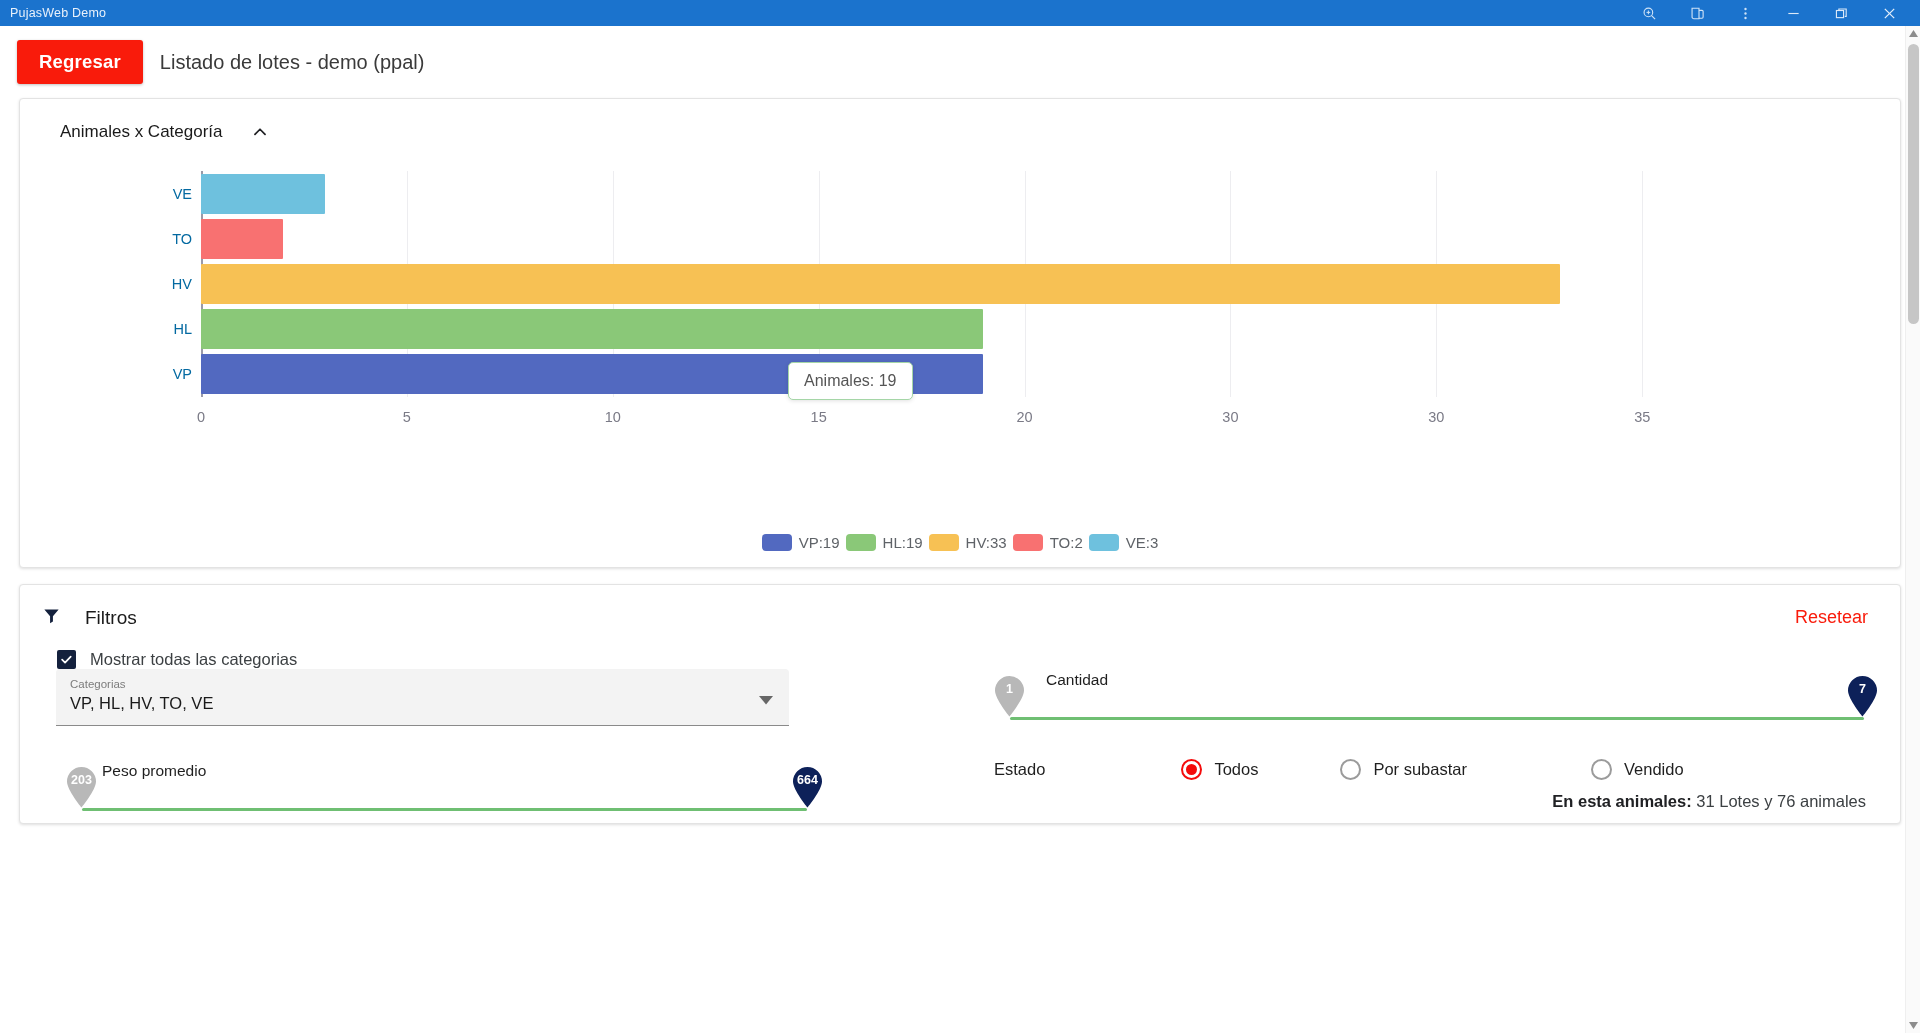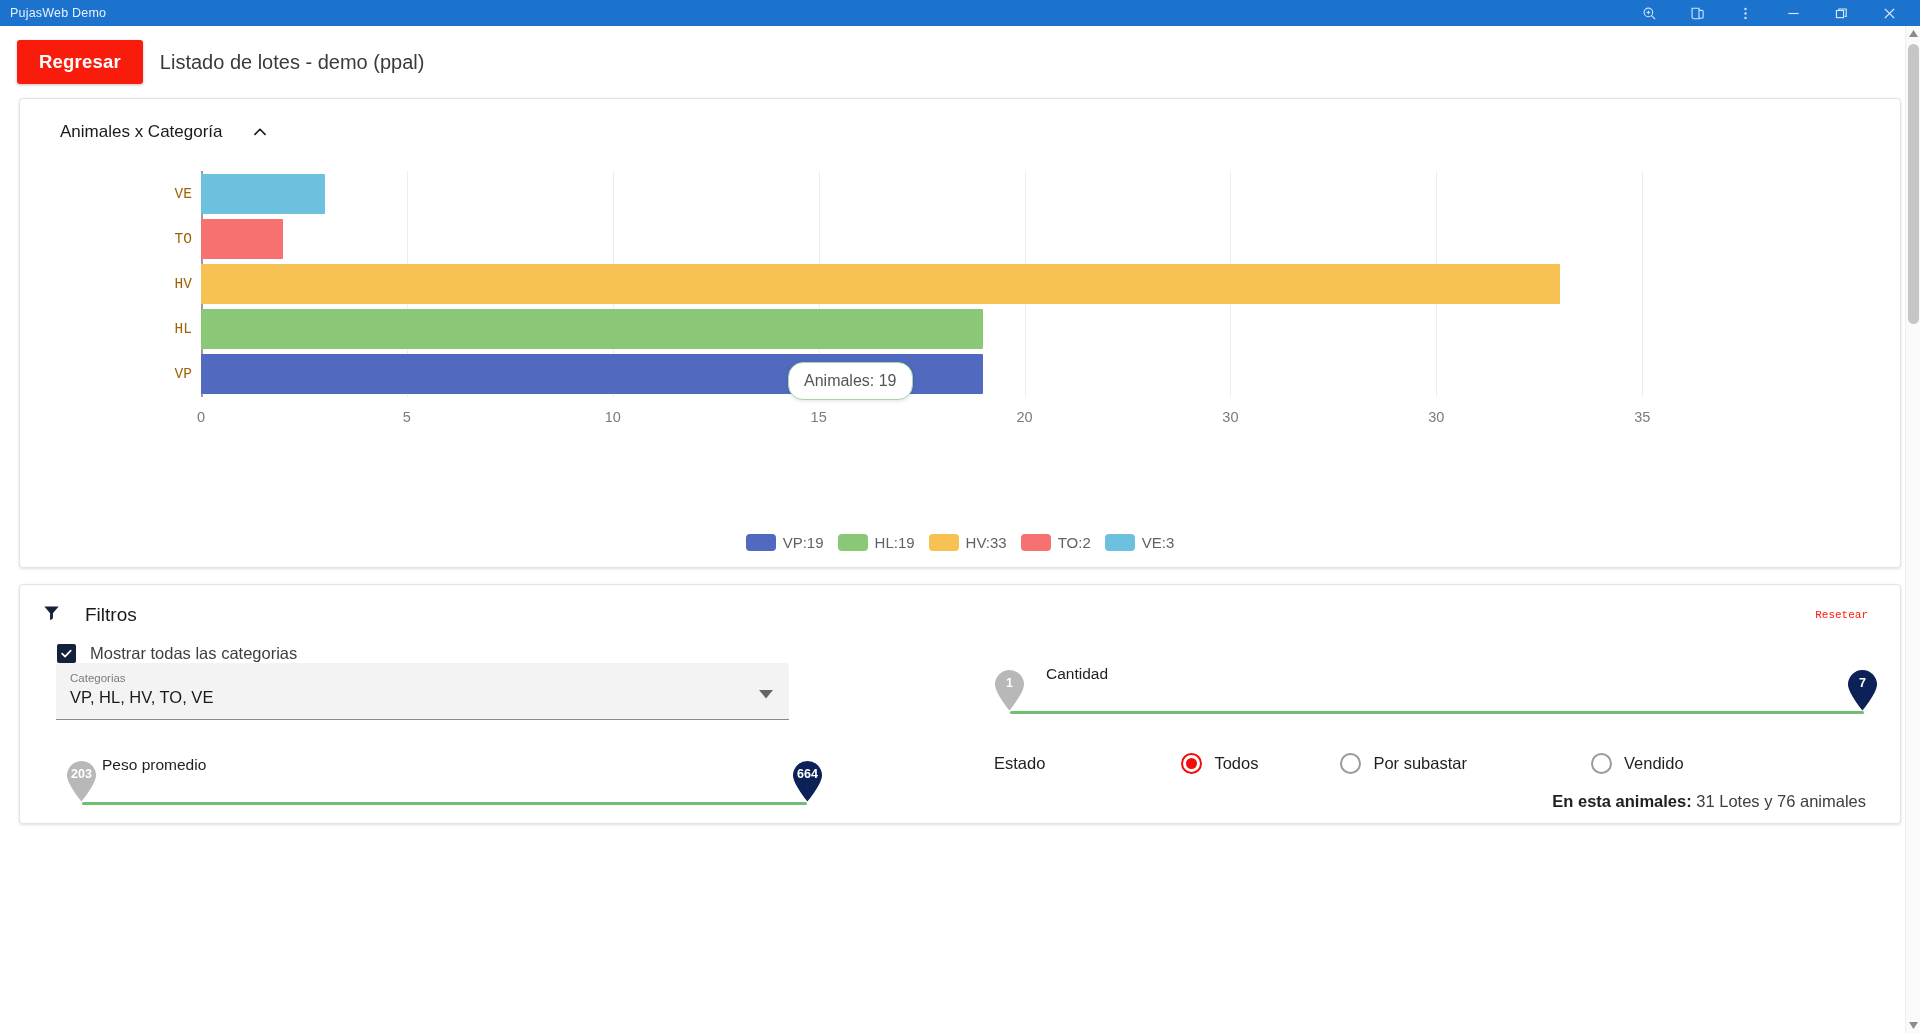--- a/index.html
+++ b/index.html
@@ -53,48 +53,48 @@
   .gridline {
     position: absolute; top: 0; bottom: 0; width: 1px; background: #ededf0;
   }
   .gridline.first { background: #9a9aa8; width: 1.5px; }
   .bars { position: absolute; left: 181px; right: 196px; top: 14px; bottom: 90px; }
   .bar-row { position: absolute; left: 0; height: 40px; }
   .bar { height: 100%; border-radius: 1px; }
   .ylabel {
     position: absolute; right: 100%; margin-right: 9px;
     top: 50%; transform: translateY(-50%);
-    font-size: 14.5px; color: #a16207; white-space: nowrap; font-family: Liberation Mono, monospace;
+    font-size: 14.5px; color: #0369a1; white-space: nowrap;
   }
   .xticks { position: absolute; left: 181px; right: 196px; bottom: 58px; height: 20px; }
   .xtick {
     position: absolute; top: 0; transform: translateX(-50%);
     font-size: 14.5px; color: #7a7a86;
   }
   .tooltip {
     position: absolute; background: #fff; border: 1px solid #a5d6a7;
     border-radius: 5px; padding: 9px 15px; font-size: 16px; color: #555;
     box-shadow: 0 1px 4px rgba(0,0,0,.12); z-index: 5;
   }
   .legend {
     position: absolute; left: 0; right: 0; bottom: 16px;
-    display: flex; justify-content: center; align-items: flex-end; gap: 14px; margin-top: 40px;
+    display: flex; justify-content: center; align-items: flex-end; gap: 6px; margin-top: 40px;
   }
   .legend-item { display: flex; align-items: center; gap: 7px; cursor: pointer; }
   .legend-swatch { width: 30px; height: 17px; border-radius: 4px; }
   .legend-text { font-size: 15px; color: #5f6368; }
 
   
   .card-filters { margin-top: 16px; padding: 18px 22px 26px 22px; position: relative; height: 240px; }
   .filters-head { display: flex; align-items: center; justify-content: space-between; }
   .filters-title { display: flex; align-items: center; gap: 24px; }
   .filters-title h3 { font-size: 19px; font-weight: 400; color: #1a1a1a; }
   .btn-resetear {
     background: none; border: none; color: #f91b0b;
-    font-size: 11px; font-weight: 500; cursor: pointer; padding: 4px 10px; font-family: Liberation Mono, monospace;
+    font-size: 18px; font-weight: 500; cursor: pointer; padding: 4px 10px;
   }
   .checkrow { display: flex; align-items: center; gap: 14px; margin: 18px 0 0 15px; }
   .checkbox {
     width: 19px; height: 19px; background: #14213d; border-radius: 2px;
     display: flex; align-items: center; justify-content: center; cursor: pointer;
   }
   .checkrow label { font-size: 16.5px; color: #3c4043; cursor: pointer; }
 
   .filter-grid { display: flex; }
   .col-left { width: 920px; }
@@ -252,21 +252,21 @@
     <div class="xticks" id="xticks">
         <div class="xtick" style="left: 0%;">0</div>
         <div class="xtick" style="left: 13.6986%;">5</div>
         <div class="xtick" style="left: 27.3973%;">10</div>
         <div class="xtick" style="left: 41.0959%;">15</div>
         <div class="xtick" style="left: 54.7945%;">20</div>
         <div class="xtick" style="left: 68.4932%;">30</div>
         <div class="xtick" style="left: 82.1918%;">30</div>
         <div class="xtick" style="left: 95.8904%;">35</div>
       </div>
-    <div class="tooltip" id="tooltip" style="left: 768px; top: 205px; border-radius: 15px;">Animales: 19</div>
+    <div class="tooltip" id="tooltip" style="left: 768px; top: 205px;">Animales: 19</div>
   </div>
 
   <div class="legend" id="legend">
       <div class="legend-item">
         <span class="legend-swatch" style="background: rgb(82, 105, 192);"></span>
         <span class="legend-text">VP:19</span>
       </div>
       <div class="legend-item">
         <span class="legend-swatch" style="background: rgb(138, 200, 120);"></span>
         <span class="legend-text">HL:19</span>

